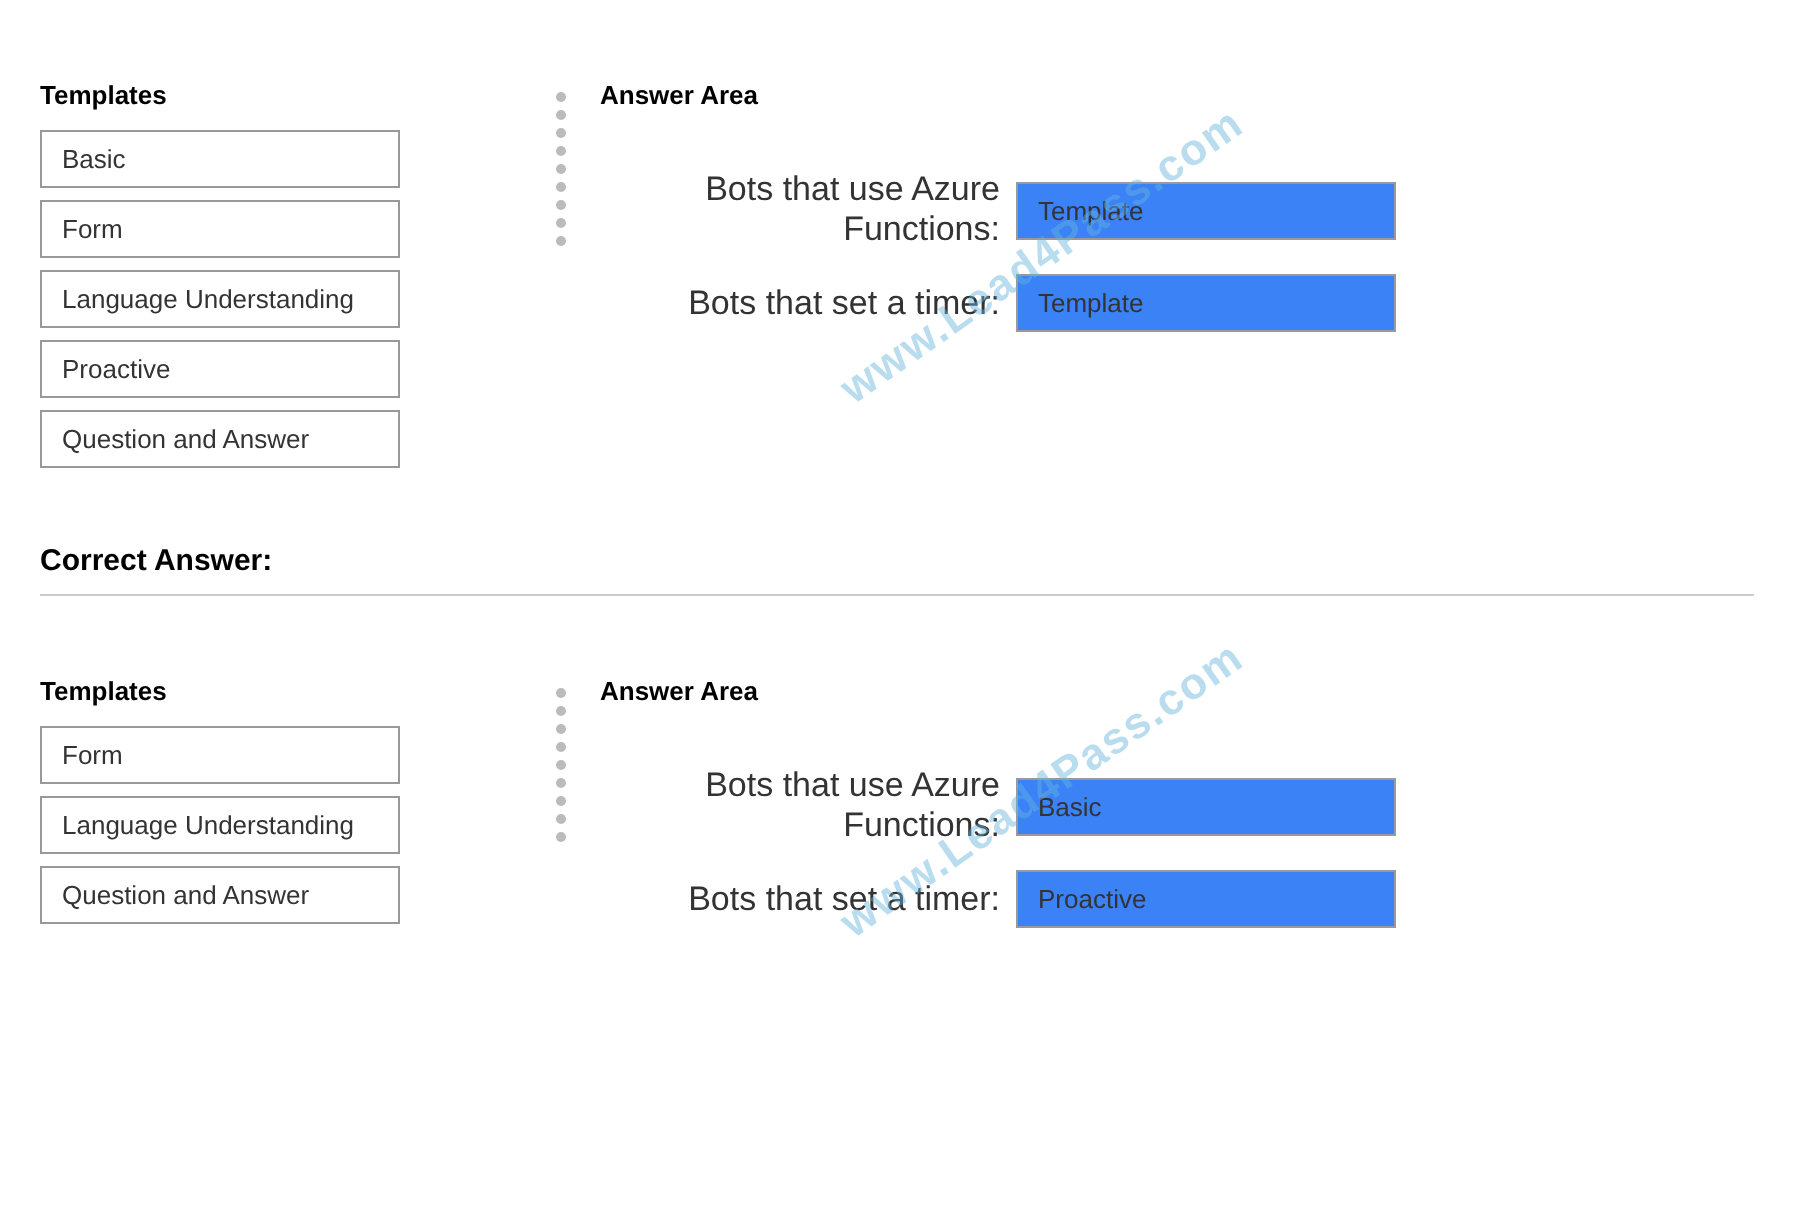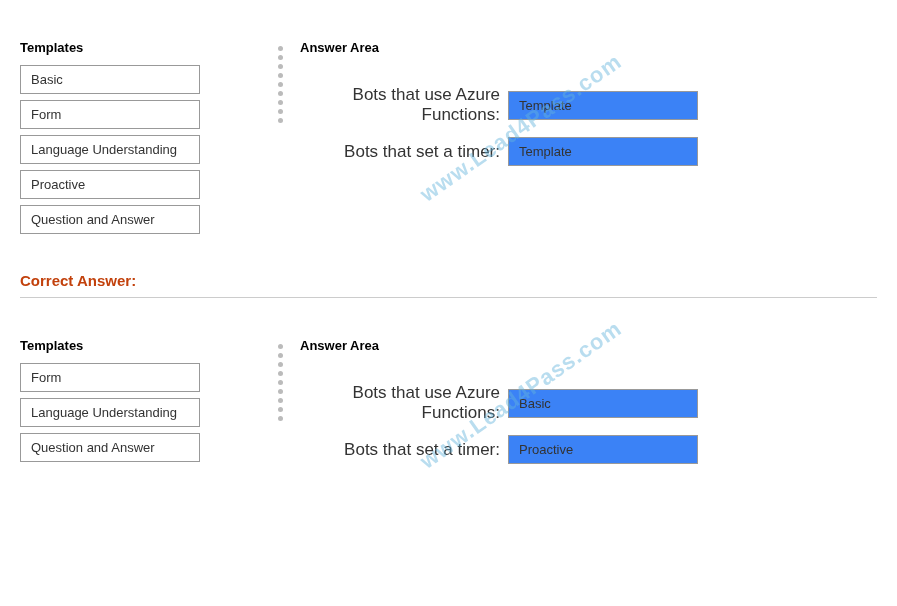--- a/index.html
+++ b/index.html
@@ -19,21 +19,21 @@
 
     .section-divider {
       border-top: 1px solid #ccc;
       margin: 0 20px;
     }
 
     .correct-answer-label {
       font-size: 15px;
       font-weight: bold;
       padding: 12px 22px 8px 20px;
-      color: #c2410c;
+      color: #000000;
     }
 
     .drag-drop-area {
       display: flex;
       align-items: flex-start;
       gap: 0;
       position: relative;
     }
 
     .templates-panel {

